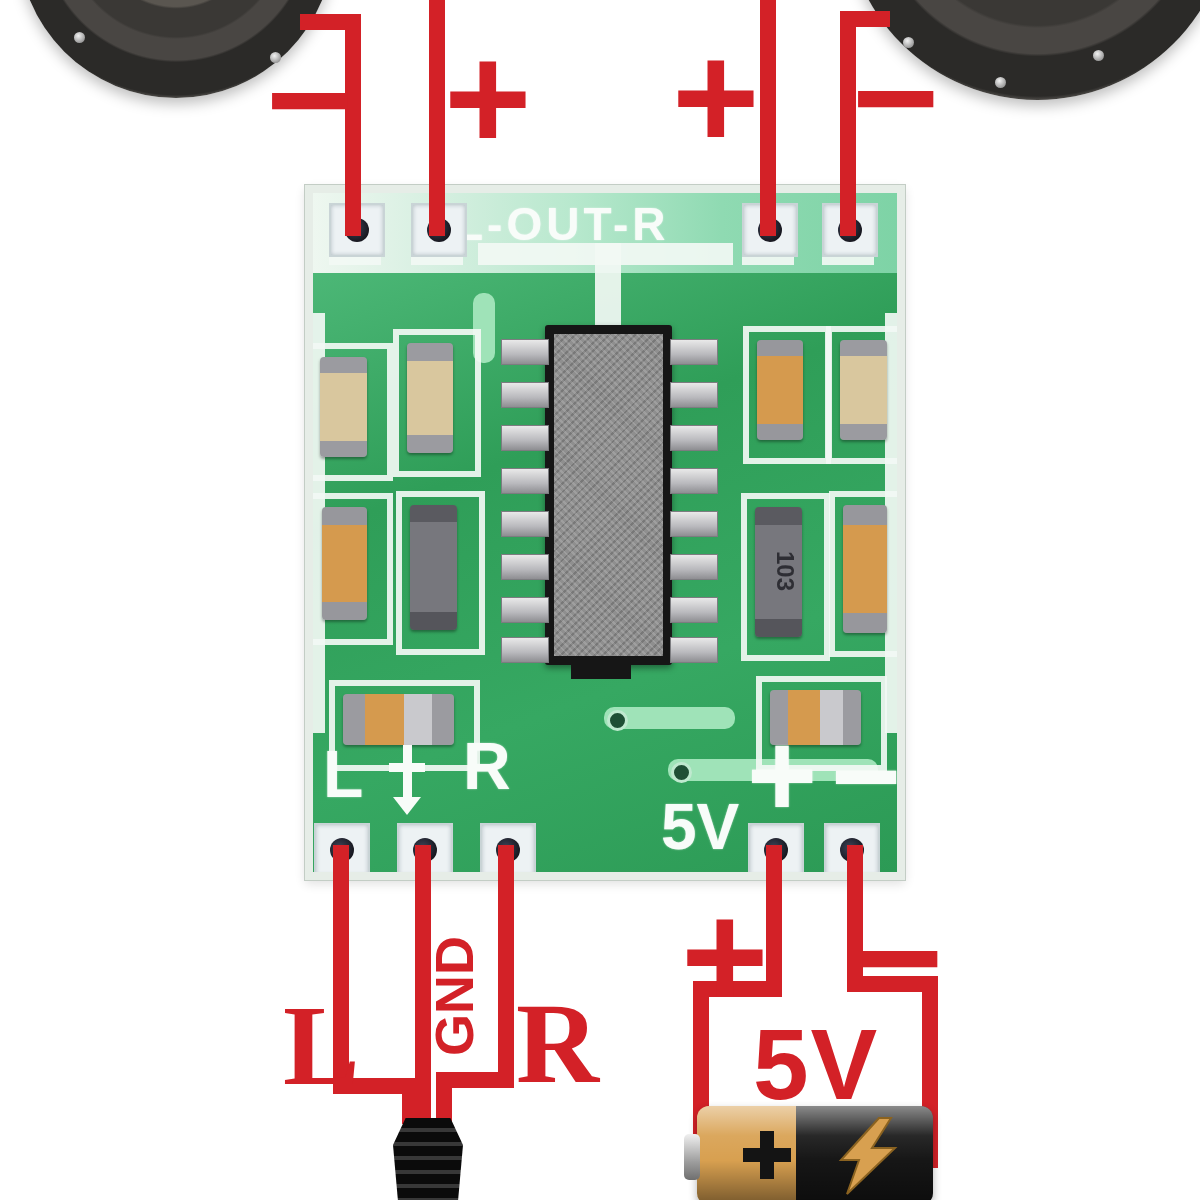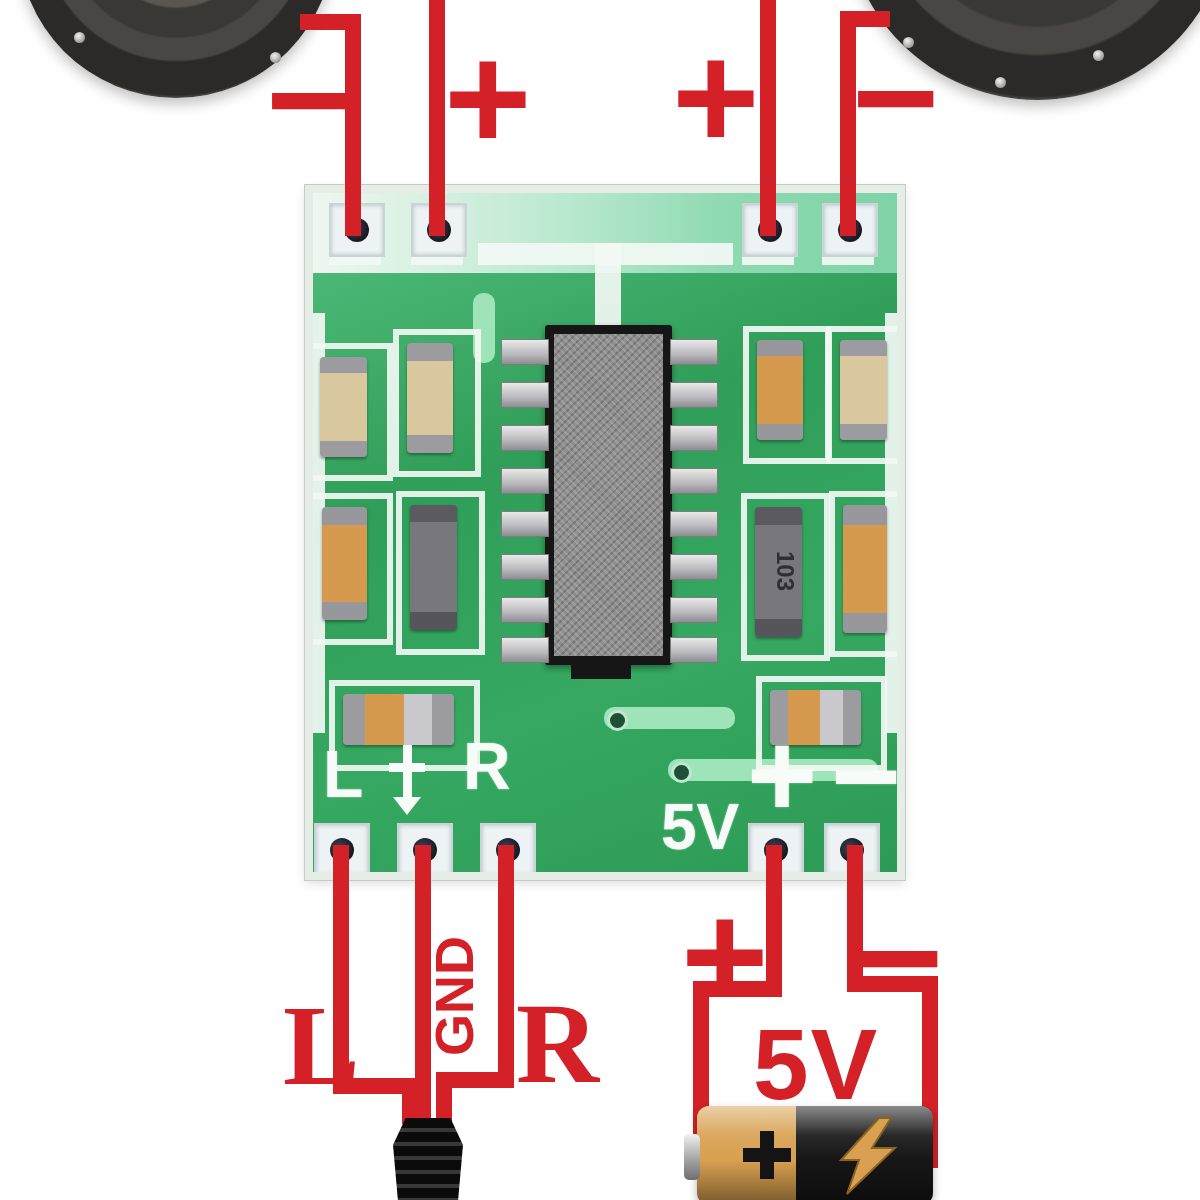--- a/index.html
+++ b/index.html
@@ -109,20 +109,21 @@
     <div class="trace-w" style="left:0px;top:120px;width:12px;height:420px;"></div>
     <div class="trace-w" style="left:572px;top:120px;width:12px;height:420px;"></div>
 
     <div class="trace-g" style="left:291px;top:514px;width:131px;height:22px;"></div>
     <div class="trace-g" style="left:355px;top:566px;width:210px;height:22px;"></div>
     <div class="trace-g" style="left:160px;top:100px;width:22px;height:70px;"></div>
     <div class="via" style="left:294px;top:517px;"></div>
     <div class="via" style="left:358px;top:569px;"></div>
     <div class="via" style="left:78px;top:508px;"></div>
 
+    <div class="silk" style="left:142px;top:8px;font-size:46px;letter-spacing:4px;">L-OUT-R</div>
 
     <div class="pad" style="left:16px;top:10px;"></div>
     <div class="pad" style="left:98px;top:10px;"></div>
     <div class="pad" style="left:429px;top:10px;"></div>
     <div class="pad" style="left:509px;top:10px;"></div>
 
     <div class="silkbox" style="left:-9px;top:150px;width:77px;height:126px;"></div>
     <div class="silkbox" style="left:80px;top:136px;width:76px;height:136px;"></div>
     <div class="silkbox" style="left:-7px;top:300px;width:75px;height:140px;"></div>
     <div class="silkbox" style="left:83px;top:298px;width:77px;height:152px;"></div>

